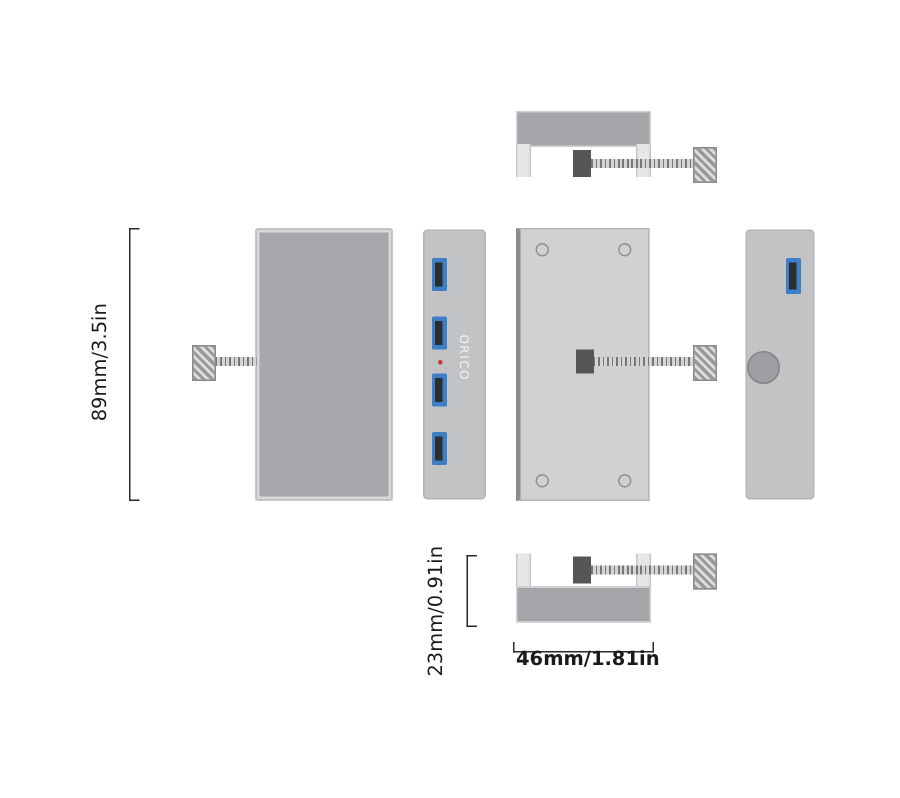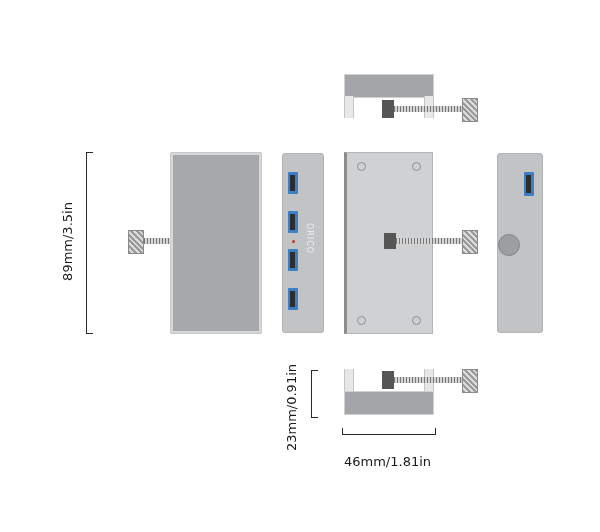--- a/index.html
+++ b/index.html
@@ -72,13 +72,13 @@
   <div class="abs block-dark" style="left:42px; top:6px; width:12px; height:18px;"></div>
   <div class="abs thread" style="left:54px; top:12px; width:78px; height:6px;"></div>
   <div class="abs knurl" style="left:122px; top:4px; width:14px; height:22px;"></div>
   <div class="abs clamp-top" style="left:4px; top:26px; width:88px; height:22px;"></div>
 </div>
 
 <div class="abs bracket-v" style="left:311px; top:370px; width:6px; height:46px;"></div>
 <div class="abs dim-text vtext" style="left:246px; top:400px; width:90px; text-align:center;">23mm/0.91in</div>
 
 <div class="abs bracket-h" style="left:342px; top:428px; width:92px; height:6px;"></div>
-<div class="abs dim-text" style="left:344px; top:454px;">46mm/1.81in</div>
+<div class="abs dim-text" style="left:344px; top:432px;font-weight:bold;">46mm/1.81in</div>
 
 </body></html>

